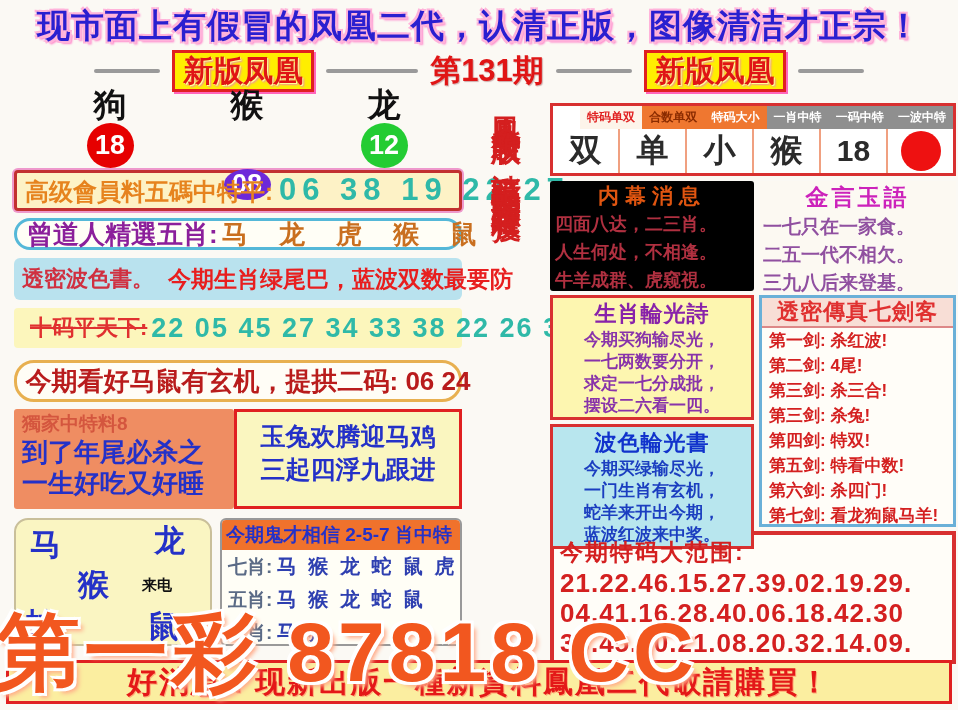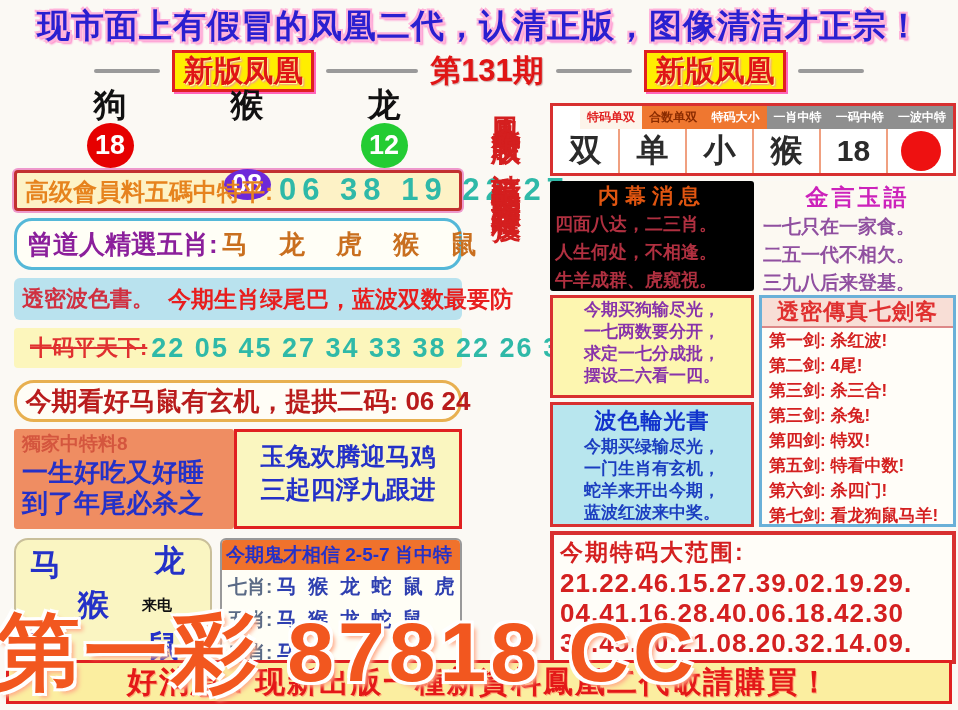--- a/index.html
+++ b/index.html
@@ -28,21 +28,21 @@
   .zodiac-animal{ font-size:33px; font-weight:bold; color:#111; line-height:33px; }
   .ball{ width:47px; height:47px; border-radius:50%; color:#fff; font-size:27px; font-weight:bold;
     display:flex; align-items:center; justify-content:center; margin-top:2px; }
   .ball-red{ background:#e60000; } .ball-blue{ background:#6d28d9;margin-top:48px; } .ball-green{ background:#23cc33; }
 
   .lbox{ width:448px; }
   .box-vip{ margin-top:2px; height:41px; background:#fdf2c6; border:3px solid #c23030; border-radius:4px;
     box-shadow:0 0 0 2px #e9c; display:flex; align-items:flex-end; padding:0 8px; white-space:nowrap; }
   .vip-label{ color:#e6831e; font-size:24px; font-weight:bold; }
   .vip-nums{ color:#2fb9a8; font-size:31px; font-weight:bold; letter-spacing:6px; margin-left:6px; }
-  .box-fivexiao{ margin-top:7px; height:52px; background:#fffef6; border:3px solid #55b8d8; border-radius:18px;
+  .box-fivexiao{ margin-top:7px; height:32px; background:#fffef6; border:3px solid #55b8d8; border-radius:18px;
     display:flex; align-items:center; padding:0 10px; white-space:nowrap; }
   .fx-label{ color:#8b1f9b; font-size:26px; font-weight:bold; }
   .fx-values{ color:#c96f1f; font-size:26px; font-weight:bold; letter-spacing:12px; margin-left:4px; }
   .box-wavetip{ margin-top:8px; height:42px; background:#b9e2ee; border-radius:6px;
     display:flex; align-items:center; padding:0 8px; white-space:nowrap; }
   .wt-label{ color:#d03040; font-size:22px; font-weight:bold; }
   .wt-text{ color:#e81e1e; font-size:23px; font-weight:bold; margin-left:14px; }
   .box-tencodes{ margin-top:8px; height:40px; background:#fcf6bc; border-radius:4px;
     display:flex; align-items:center; padding:0 16px; white-space:nowrap; }
   .tc-label{ color:#e03030; font-size:22px; font-weight:bold; text-decoration:line-through; }
@@ -176,22 +176,22 @@
       <span class="tc-nums">22 05 45 27 34 33 38 22 26 30</span>
     </div>
 
     <div class="lbox box-twocodes">
       <span class="two-text">今期看好马鼠有玄机，提拱二码: 06 24</span>
     </div>
 
     <div class="lbox row-67">
       <div class="box-exclusive">
         <div class="excl-header">獨家中特料8</div>
+        <div class="excl-line">到了年尾必杀之</div>
         <div class="excl-line">一生好吃又好睡</div>
-        <div class="excl-line">到了年尾必杀之</div>
       </div>
       <div class="box-rabbit">
         <div class="rabbit-line">玉兔欢腾迎马鸡</div>
         <div class="rabbit-line">三起四浮九跟进</div>
       </div>
     </div>
 
     <div class="lbox row-89">
       <div class="box-scatter">
         <span class="scat" style="left:14px; top:4px">马</span>
@@ -258,20 +258,21 @@
         <div class="golden-header">金言玉語</div>
         <div class="golden-line">一七只在一家食。</div>
         <div class="golden-line">二五一代不相欠。</div>
         <div class="golden-line">三九八后来登基。</div>
       </div>
     </div>
 
     <div class="row-r2">
       <div class="col-poems">
         <div class="box-poem">
+          <div class="poem-header">生肖輪光詩</div>
           <div class="poem-line">今期买狗输尽光，</div>
           <div class="poem-line">一七两数要分开，</div>
           <div class="poem-line">求定一七分成批，</div>
           <div class="poem-line">摆设二六看一四。</div>
         </div>
         <div class="box-wavepoem">
           <div class="wave-header">波色輪光書</div>
           <div class="wave-line">今期买绿输尽光，</div>
           <div class="wave-line">一门生肖有玄机，</div>
           <div class="wave-line">蛇羊来开出今期，</div>

